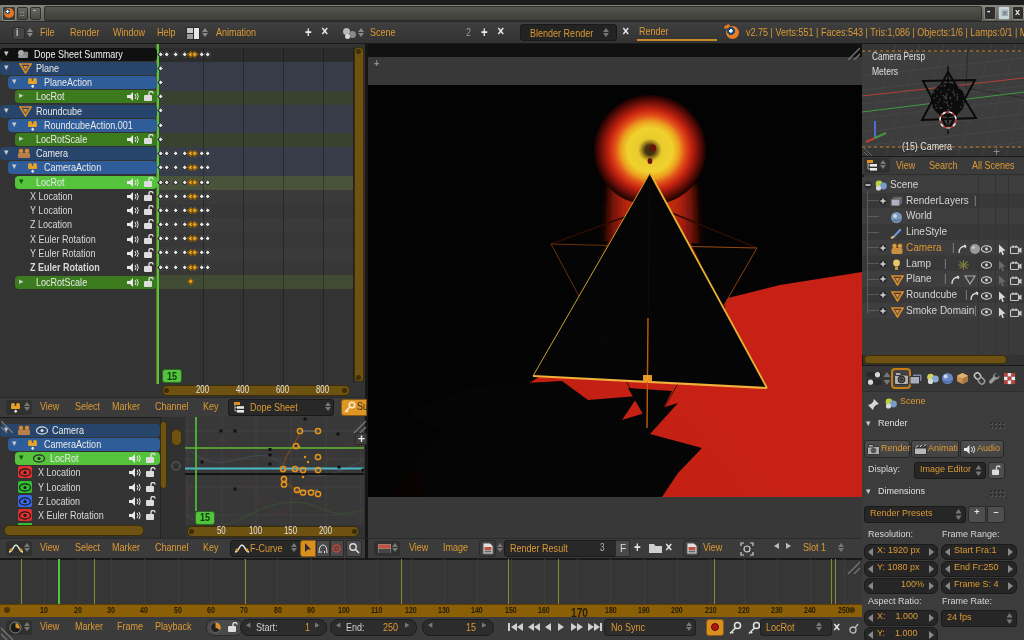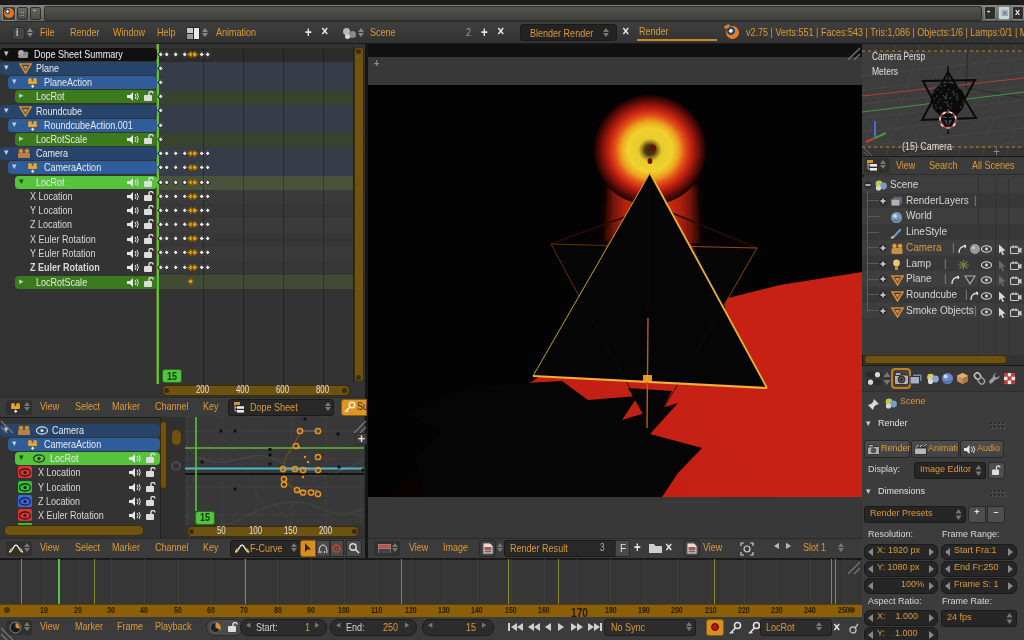--- a/index.html
+++ b/index.html
@@ -1140,21 +1140,21 @@
       </svg>
       <svg width="8" height="8" style="position:absolute;left:17px;top:129.6px">
         <circle cx="4" cy="4" r="3.8" fill="#2a2a2a"></circle>
         <rect x="1.5" y="3.2" width="5" height="1.6" fill="#ccc"></rect>
         <rect x="3.2" y="1.5" width="1.6" height="5" fill="#ccc"></rect>
       </svg>
       <svg width="13" height="11" style="position:absolute;left:29px;top:129.6px">
         <polygon points="1,1 12,1 6.5,10" fill="none" stroke="#d98c2c" stroke-width="1.6"></polygon>
         <polygon points="4,3 9,3 6.5,7" fill="#d98c2c"></polygon>
       </svg>
-      <div style="position:absolute;left:44px;top:127.6px;color:#d4d4d4;white-space:nowrap">Smoke Objects</div>
+      <div style="position:absolute;left:44px;top:127.6px;color:#d4d4d4;white-space:nowrap">Smoke Domain</div>
       <div style="position:absolute;left:112px;top:127.6px;color:#888">|</div>
       <svg width="12" height="9" style="position:absolute;left:119px;top:130.6px">
         <ellipse cx="5.5" cy="4" rx="5" ry="3.2" fill="none" stroke="#d8d8d8" stroke-width="1.1"></ellipse>
         <circle cx="5.5" cy="4" r="1.4" fill="#d8d8d8"></circle>
       </svg>
       <svg width="9" height="11" style="position:absolute;left:136px;top:129.6px">
         <path d="M1,0.5 L7.5,6.5 L4.5,7 L6,10.5 L4.3,11 L3,7.6 L1,9.5 Z" fill="#d8d8d8"></path>
       </svg>
       <svg width="12" height="10" style="position:absolute;left:148px;top:130.6px">
         <rect x="0.5" y="2" width="8" height="6.5" rx="1" fill="none" stroke="#c8c8c8" stroke-width="1.1"></rect>
@@ -1328,21 +1328,21 @@
       </svg>
       <div style="position:absolute;left:2px;top:186px;width:74px;height:16px;background:#262626;border:1px solid #1a1a1a;border-radius:6px"></div>
       <div style="position:absolute;left:2px;top:187px;width:60px;text-align:right;color:#dd9a33">100%</div>
       <svg width="5" height="8" style="position:absolute;left:6px;top:190px">
         <polygon points="5,0 5,8 0,4" fill="#888"></polygon>
       </svg>
       <svg width="5" height="8" style="position:absolute;left:67px;top:190px">
         <polygon points="0,0 0,8 5,4" fill="#888"></polygon>
       </svg>
       <div style="position:absolute;left:79px;top:186px;width:76px;height:16px;background:#262626;border:1px solid #1a1a1a;border-radius:6px"></div>
-      <div style="position:absolute;left:92px;top:187px;color:#dd9a33;white-space:nowrap">Frame S: 1</div>
+      <div style="position:absolute;left:92px;top:187px;color:#dd9a33;white-space:nowrap">Frame S: 4</div>
       <svg width="5" height="8" style="position:absolute;left:83px;top:190px">
         <polygon points="5,0 5,8 0,4" fill="#888"></polygon>
       </svg>
       <svg width="5" height="8" style="position:absolute;left:146px;top:190px">
         <polygon points="0,0 0,8 5,4" fill="#888"></polygon>
       </svg>
       <div style="position:absolute;left:6px;top:204px;color:#d8d8d8;white-space:nowrap;">Aspect Ratio:</div>
       <div style="position:absolute;left:80px;top:204px;color:#d8d8d8;white-space:nowrap;">Frame Rate:</div>
       <div style="position:absolute;left:2px;top:218px;width:74px;height:16px;background:#262626;border:1px solid #1a1a1a;border-radius:6px"></div>
       <div style="position:absolute;left:15px;top:219px;color:#dd9a33;white-space:nowrap">X:&nbsp;&nbsp;&nbsp;&nbsp;1.000</div>

